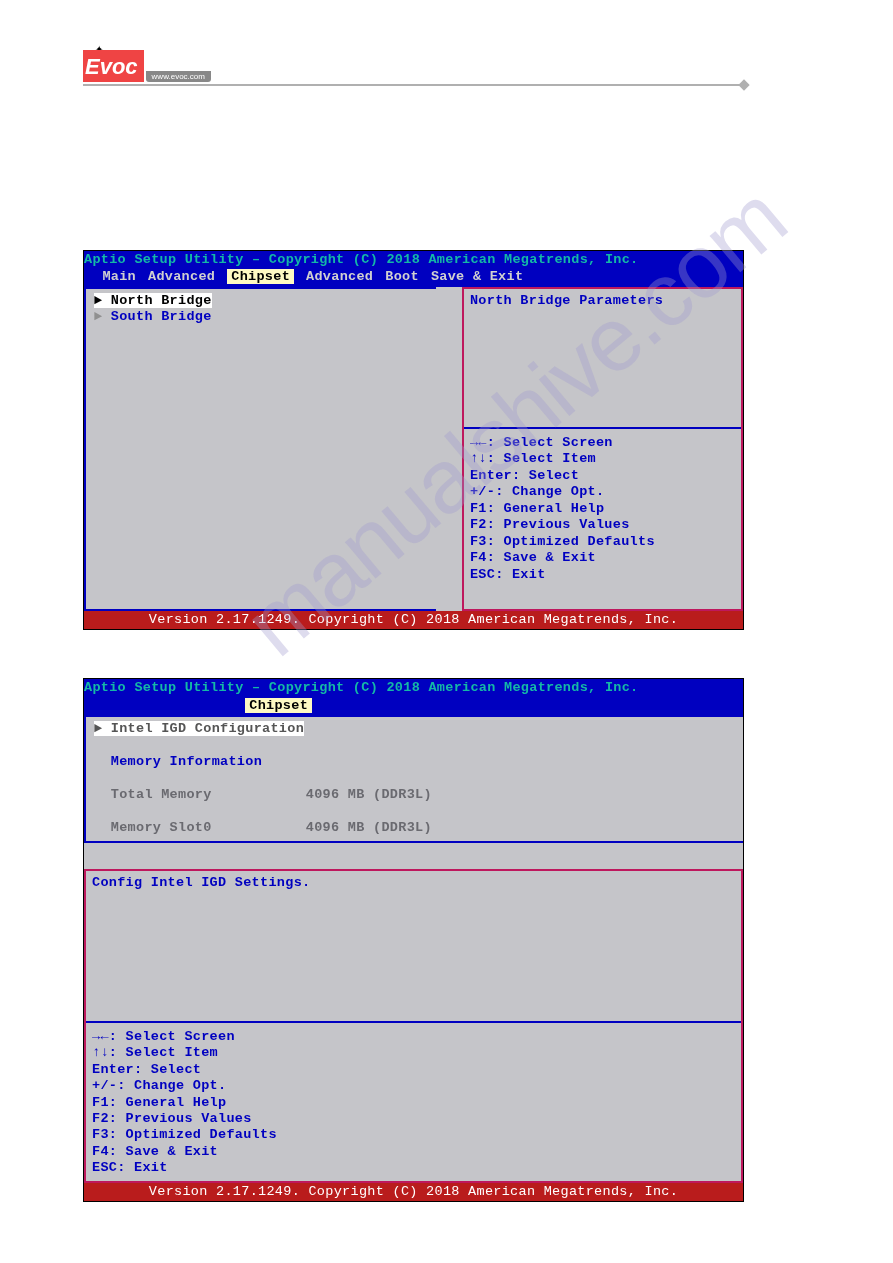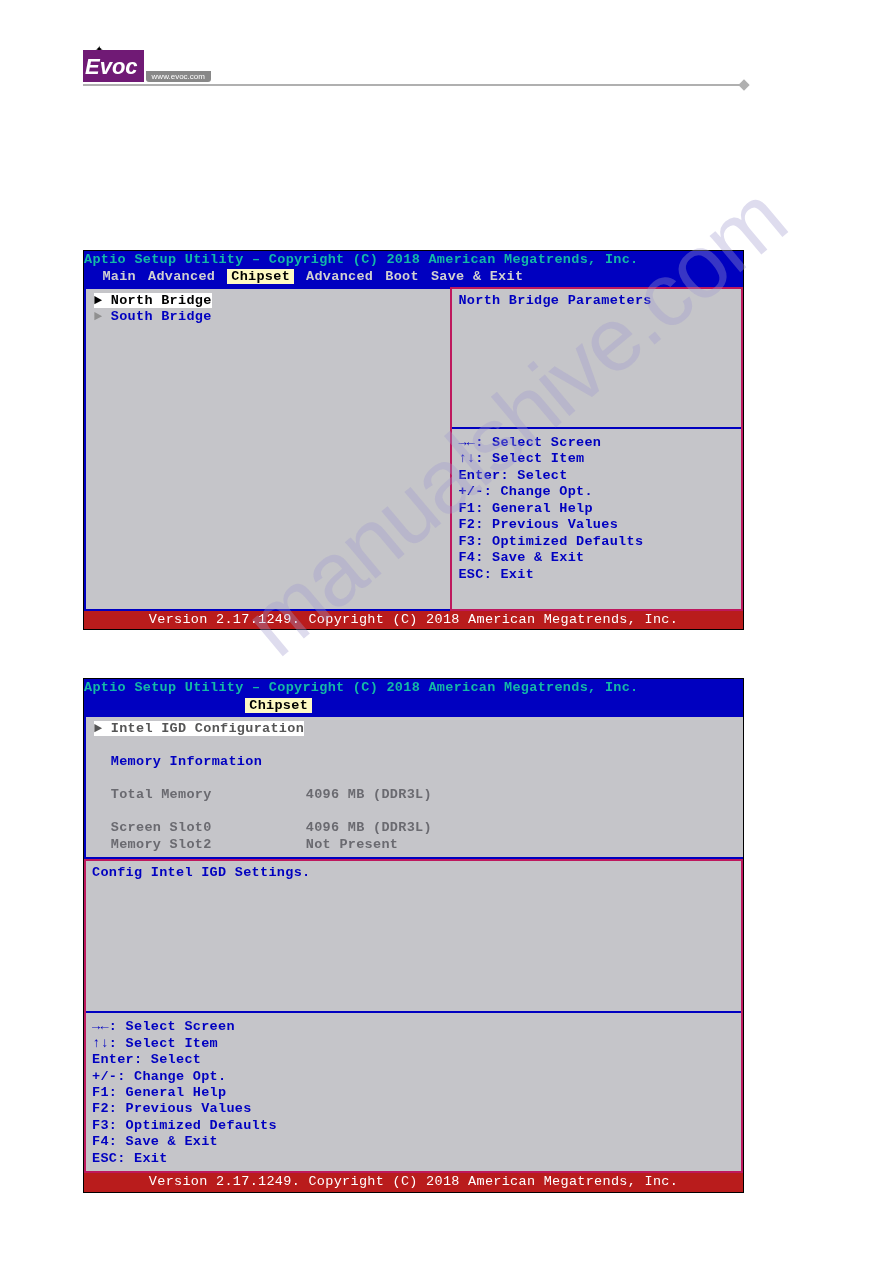--- a/index.html
+++ b/index.html
@@ -15,21 +15,21 @@
       left: 83px;
       top: 50px;
       width: 661px;
     }
     .header-logo {
       display: flex;
       align-items: flex-end;
       margin-bottom: 0;
     }
     .logo-box {
-      background: #701a75;
+      background: #ef4444;
       color: #fff;
       padding: 2px 6px 0 2px;
       font-family: Arial, sans-serif;
       font-weight: bold;
       font-size: 22px;
       font-style: italic;
       line-height: 1;
       height: 32px;
       display: flex;
       align-items: center;
@@ -102,20 +102,21 @@
     }
     .bios-menu .selected {
       background: #fef9c3;
       color: #000;
       padding: 0 4px;
     }
     .bios-body {
       background: #c5c5c9;
       display: flex;
       min-height: 324px;
+      gap: 26px;
     }
     .bios-left {
       flex: 1.26;
       border: 2px solid #0000c0;
       border-right: none;
       padding: 4px 8px;
       position: relative;
     }
     .bios-right {
       flex: 1;
@@ -240,22 +241,21 @@
       &nbsp;&nbsp;&nbsp;&nbsp;&nbsp;&nbsp;&nbsp;&nbsp;&nbsp;&nbsp;&nbsp;&nbsp;&nbsp;&nbsp;&nbsp;&nbsp;&nbsp;&nbsp;<span class="selected">Chipset</span>
     </div>
     <div class="bios-body" style="min-height:330px;flex-direction:column;">
       <div class="bios-left">
         <div><span class="menu-item selected" style="color:#555;">► <span>Intel IGD Configuration</span></span></div>
         <div>&nbsp;</div>
         <div class="section-heading">&nbsp;&nbsp;<span>Memory Information</span></div>
         <div>&nbsp;</div>
         <div class="info-row">&nbsp;&nbsp;<span class="info-label">Total Memory</span><span class="info-value">4096 MB (DDR3L)</span></div>
         <div>&nbsp;</div>
-        <div class="info-row">&nbsp;&nbsp;<span class="info-label">Screen Slot0</span><span class="info-value">4096 MB (DDR3L)</span></div>
-        <div class="info-row">&nbsp;&nbsp;<span class="info-label">Memory Slot2</span><span class="info-value">Not Present</span></div>
+        <div class="info-row">&nbsp;&nbsp;<span class="info-label">Memory Slot0</span><span class="info-value">4096 MB (DDR3L)</span></div>
       </div>
       <div class="bios-right">
         <div class="bios-right-top" style="min-height:142px;">Config Intel IGD Settings.</div>
         <div class="bios-right-divider"></div>
         <div class="bios-right-help">
           <div>→←: Select Screen</div>
           <div>↑↓: Select Item</div>
           <div>Enter: Select</div>
           <div>+/-: Change Opt.</div>
           <div>F1: General Help</div>

